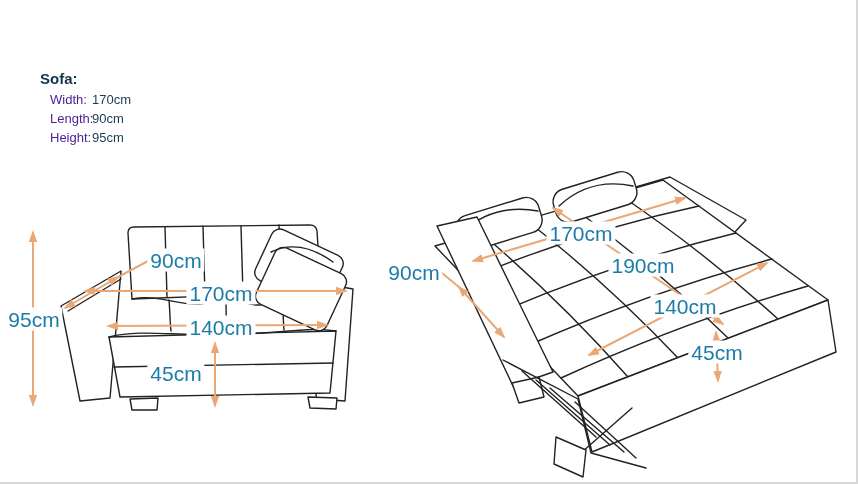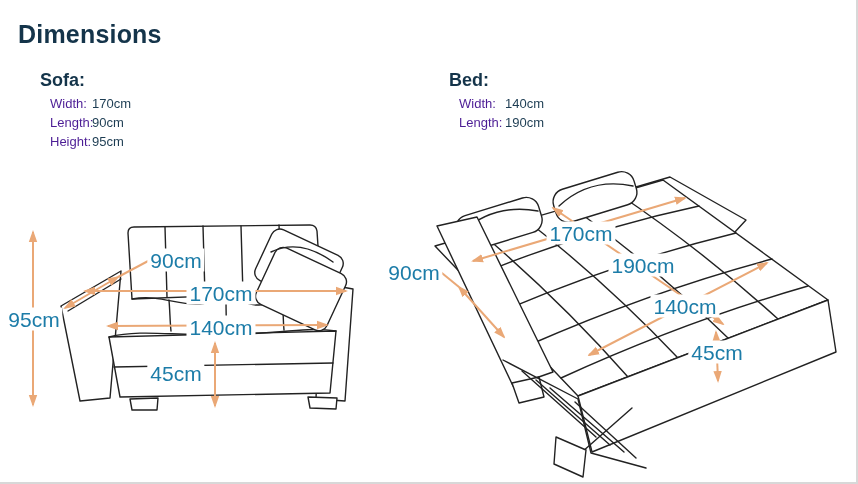--- a/index.html
+++ b/index.html
@@ -8,21 +8,21 @@
     border-right:2px solid #d8d8d8;border-bottom:2px solid #d8d8d8;
     font-family:"Liberation Sans", sans-serif;color:#16384e;
   }
   .page-title{
     position:absolute;left:18px;top:20px;margin:0;
     font-size:25px;font-weight:bold;color:#14344a;letter-spacing:.2px;
   }
   .spec{position:absolute;top:70px;}
   .spec-sofa{left:38px;}
   .spec-bed{left:447px;}
-  .spec-heading{font-size:18px;font-weight:bold;margin:0 0 6px 2px;color:#14344a;}
+  .spec-heading{font-size:15px;font-weight:bold;margin:0 0 6px 2px;color:#14344a;}
   .spec-row{font-size:13px;margin:0 0 6px 0;line-height:13px;}
   .spec-label{display:inline-block;font-weight:normal;color:#4c1d95;margin-left:12px;}
   .spec-sofa .spec-label{width:42px;}
   .spec-bed .spec-label{width:46px;}
   .spec-value{color:#1d3d53;}
   .art{position:absolute;left:0;top:0;width:856px;height:482px;}
   .dim{
     position:absolute;transform:translate(-50%,-50%);
     font-size:21px;line-height:1;color:#1c7ca8;background:#fff;
     padding:1px 3px;white-space:nowrap;z-index:5;
@@ -38,44 +38,34 @@
   .dl-b170{left:581px;top:233px;}
   .dl-b190{left:643px;top:265px;}
   .dl-b140{left:685px;top:306px;}
   .dl-b45 {left:717px;top:352px;}
 </style>
 </head>
 <body>
 
 <div class="page">
 
-  <h1 class="page-title">Dimensions</h1>
 
   <section class="spec spec-sofa">
     <div class="spec-heading">Sofa:</div>
     <div class="spec-row">
       <span class="spec-label">Width:</span><span class="spec-value">170cm</span>
     </div>
     <div class="spec-row">
       <span class="spec-label">Length:</span><span class="spec-value">90cm</span>
     </div>
     <div class="spec-row">
       <span class="spec-label">Height:</span><span class="spec-value">95cm</span>
     </div>
   </section>
 
-  <section class="spec spec-bed">
-    <div class="spec-heading">Bed:</div>
-    <div class="spec-row">
-      <span class="spec-label">Width:</span><span class="spec-value">140cm</span>
-    </div>
-    <div class="spec-row">
-      <span class="spec-label">Length:</span><span class="spec-value">190cm</span>
-    </div>
-  </section>
 
   <svg class="art" viewBox="0 0 856 482" xmlns="http://www.w3.org/2000/svg">
     <defs>
       <marker id="ahe" markerWidth="12" markerHeight="10" refX="10" refY="5" orient="auto" markerUnits="userSpaceOnUse">
         <path d="M0,0.8 L12,5 L0,9.2 Z" fill="#eaa876"></path>
       </marker>
       <marker id="ahs" markerWidth="12" markerHeight="10" refX="2" refY="5" orient="auto" markerUnits="userSpaceOnUse">
         <path d="M12,0.8 L0,5 L12,9.2 Z" fill="#eaa876"></path>
       </marker>
     </defs>

